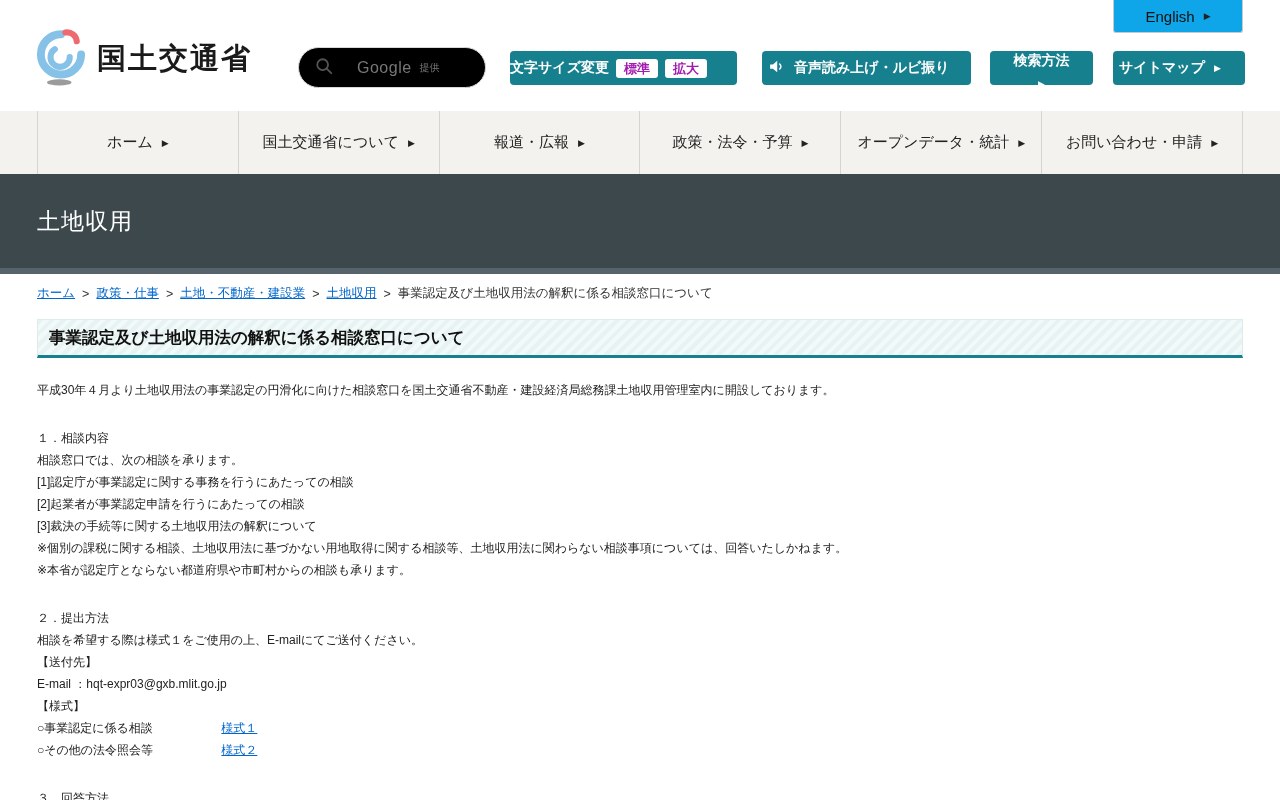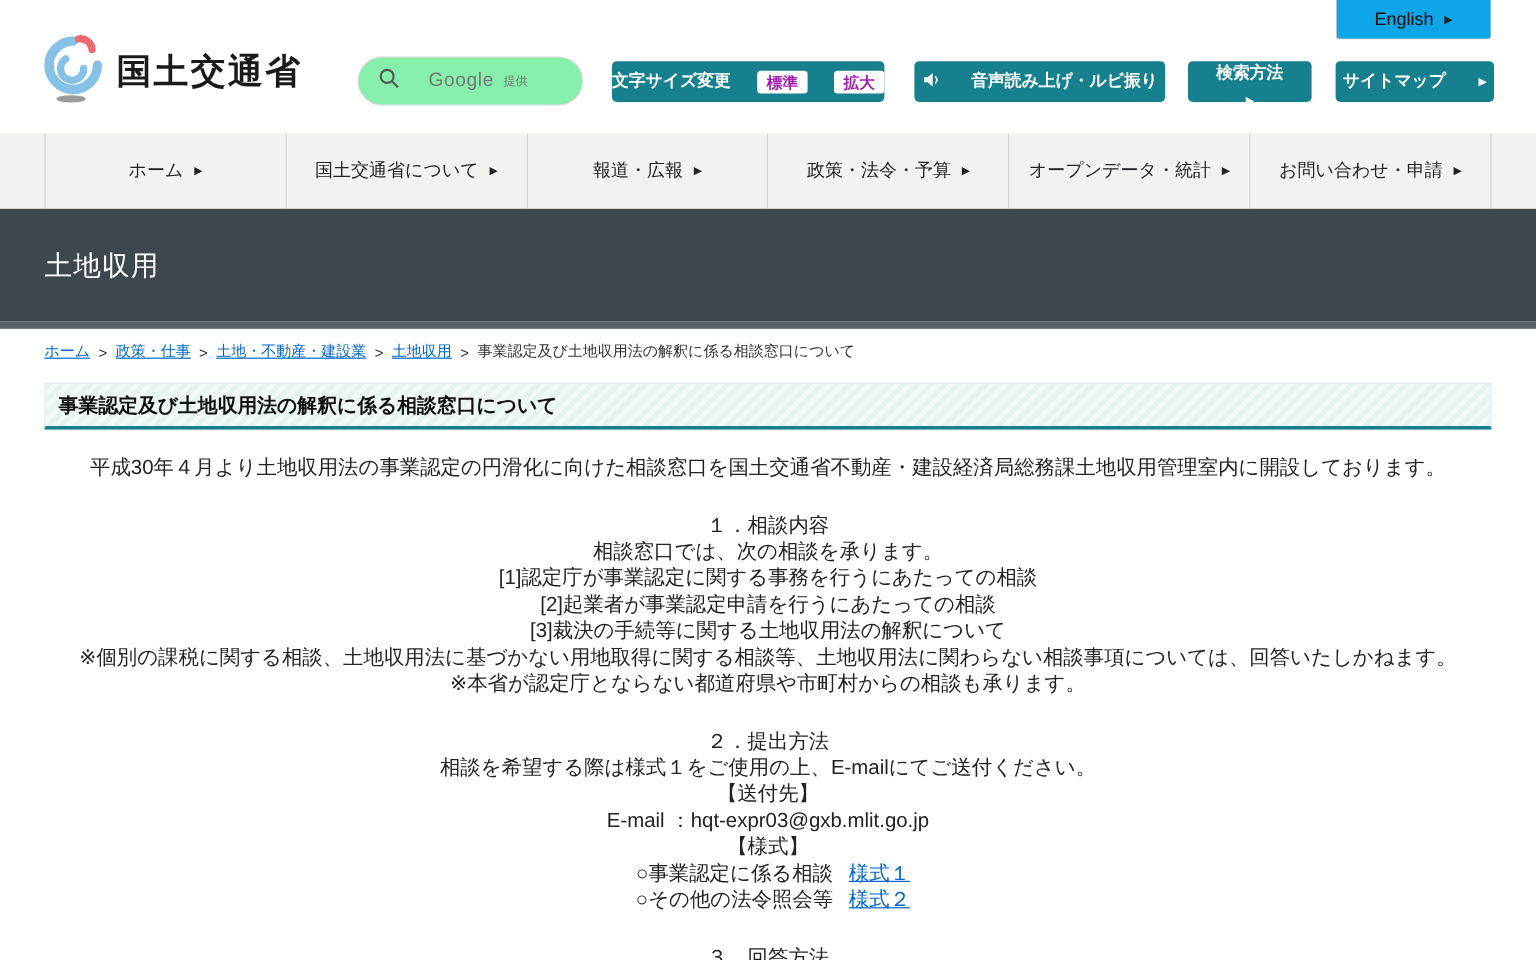--- a/index.html
+++ b/index.html
@@ -8,29 +8,29 @@
     width:1280px; height:800px; overflow:hidden;
     font-family:"Liberation Sans","DejaVu Sans",sans-serif;
     color:#222; background:#fff;
   }
   
   .header { position:relative; height:111px; background:#fff; }
   .logo { position:absolute; left:33px; top:28px; display:flex; align-items:center; gap:8px; }
   .logo-text { font-size:29px; font-weight:bold; color:#1a1a1a; letter-spacing:2px; }
   .search-box {
     position:absolute; left:298px; top:47px; width:188px; height:41px;
-    border:1px solid #d9d9d9; border-radius:21px; background:#86efac;
+    border:1px solid #d9d9d9; border-radius:21px; background:#000000;
     display:flex; align-items:center; padding:0 16px; gap:24px; cursor:text;
   }
   .search-engine { color:#777; font-size:16px; letter-spacing:.5px; }
   .search-provided { color:#777; font-size:10px; margin-left:-16px; }
   .btn-teal {
     position:absolute; top:51px; height:34px; background:var(--teal);
     color:#fff; border:none; border-radius:4px; font-size:14px; font-weight:bold;
-    display:flex; align-items:center; justify-content:space-between; gap:9px; cursor:pointer;
+    display:flex; align-items:center; justify-content:flex-start; gap:9px; cursor:pointer;
     font-family:inherit;
   }
   .btn-fontsize { left:510px; width:227px; gap:7px; }
   .pill {
     background:#fff; color:#a21caf; border-radius:3px; font-size:13px; font-weight:bold;
     padding:3px 8px; line-height:1; cursor:pointer;
   }
   .btn-speech { left:762px; width:209px; }
   .btn-searchmethod { left:990px; width:103px;flex-direction:column; }
   .btn-sitemap { left:1113px; width:132px; }
@@ -63,21 +63,21 @@
   }
   .breadcrumb a { color:var(--link); text-decoration:underline; cursor:pointer; }
   .bc-sep { color:#333; }
   .page-title-box {
     margin-top:17px;
     background:repeating-linear-gradient(135deg,#e7f2f2 0 4px,#f2f9f9 4px 8px);
     border:1px solid #dcebec; border-bottom:3px solid var(--teal);
     padding:7px 11px 6px;
   }
   .page-title { margin:0; font-size:16.5px; font-weight:bold; color:#111; }
-  .body-text p { margin:0; font-size:17px; line-height:22px; color:#222;text-align:center; }
+  .body-text p { margin:0; font-size:12px; line-height:22px; color:#222; }
   .intro { margin-top:21px !important; }
   .sec1-heading { margin-top:26px !important; }
   .sec2-heading, .sec3-heading { margin-top:26px !important; }
   .form-label { display:inline-block; width:181px; }
   .form-link { color:var(--link); text-decoration:underline; cursor:pointer; }
   :root { --teal:#17808e; --banner:#3d484d; --link:#0066cc; }
 </style>
 </head>
 <body>
 

